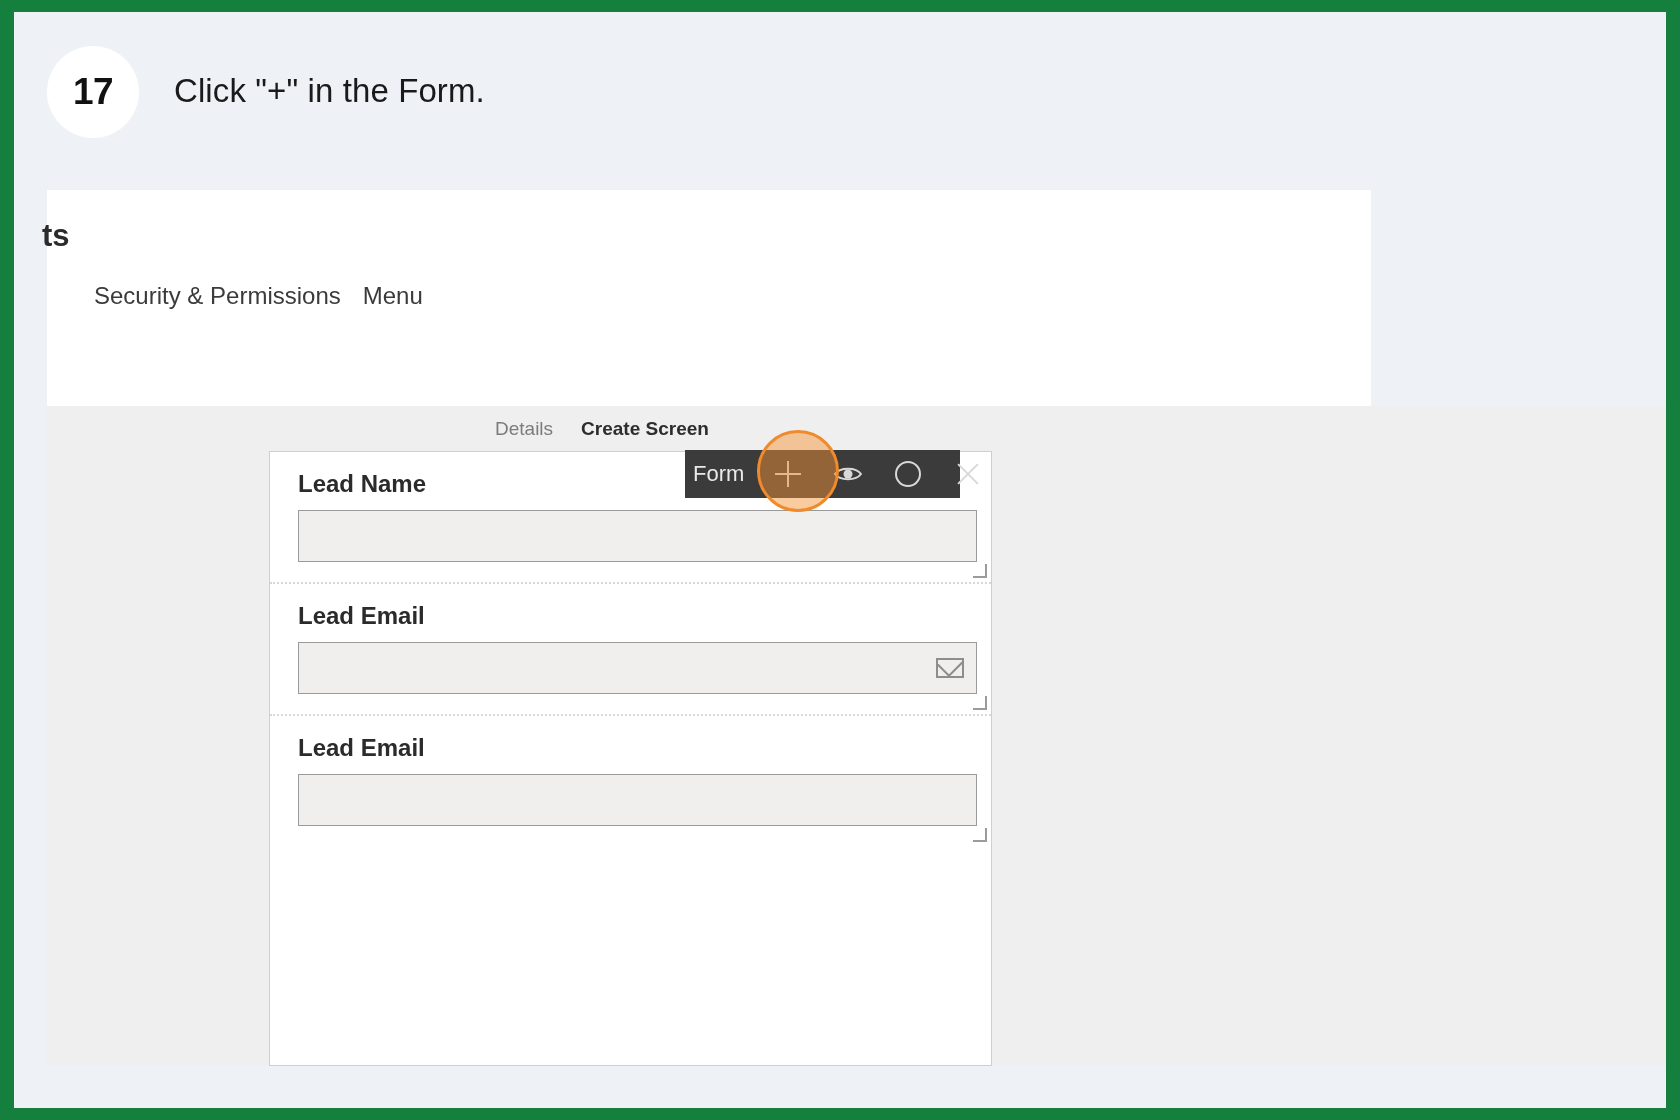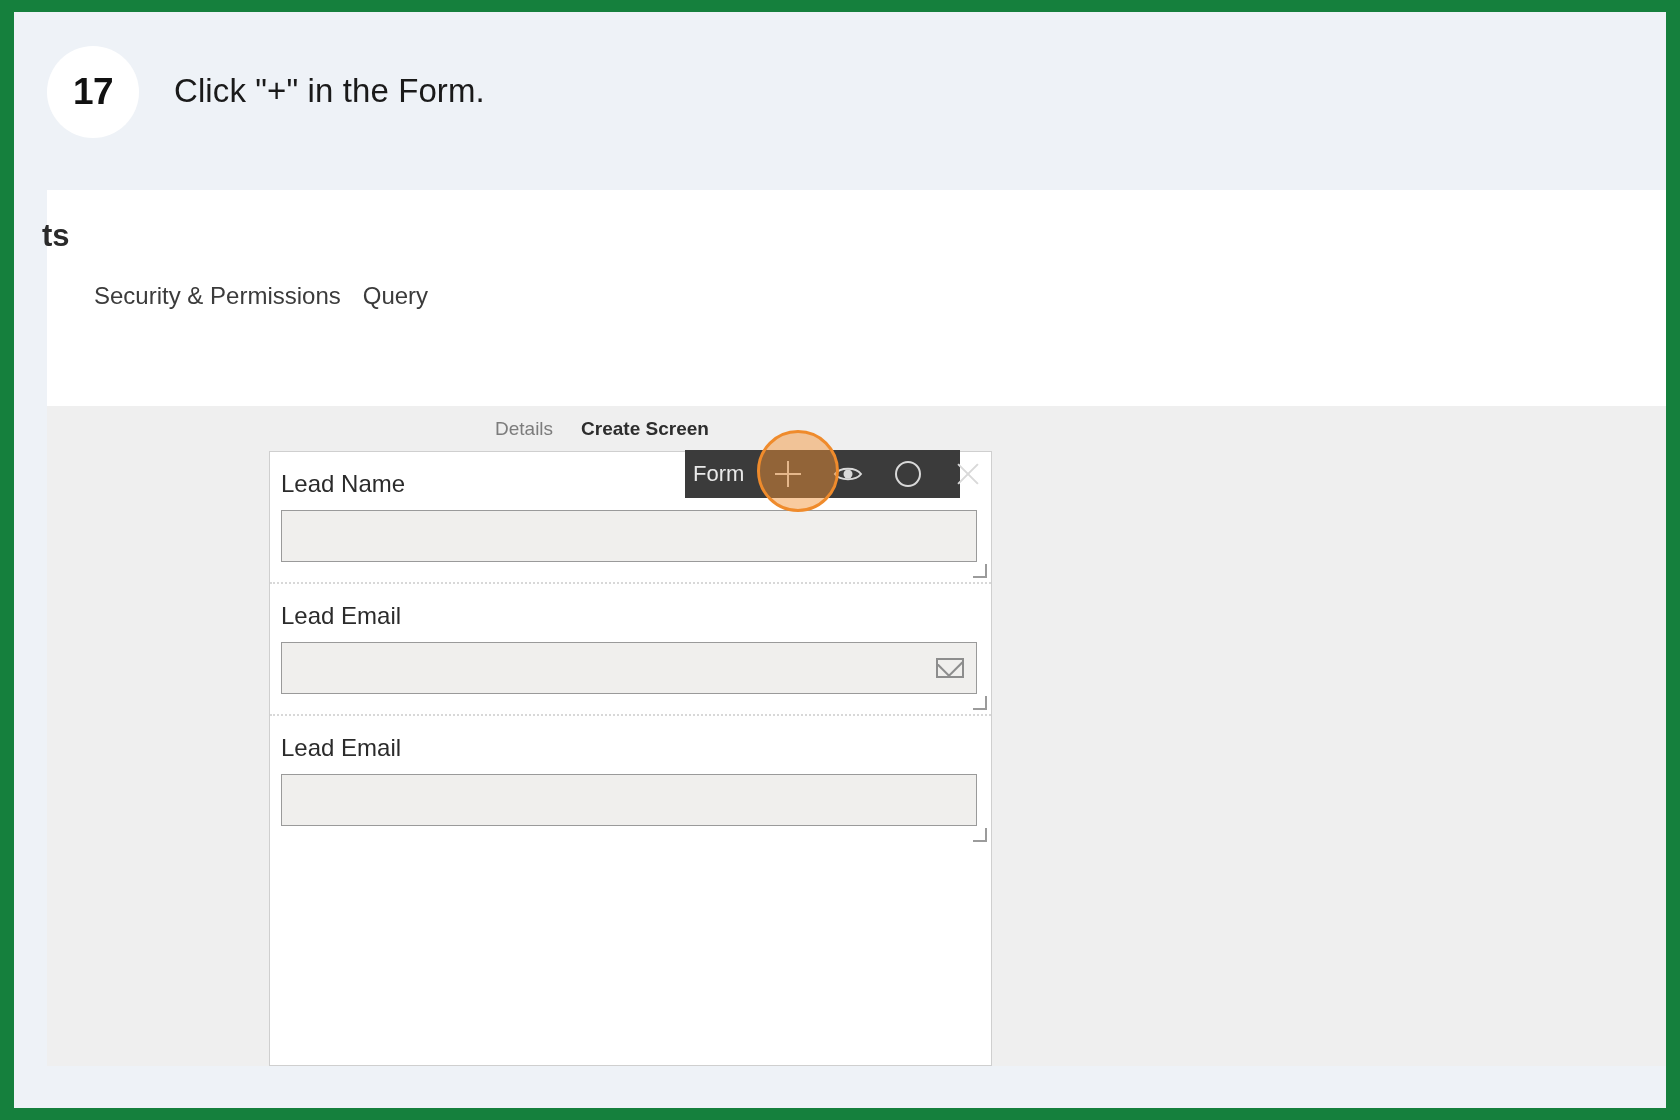--- a/index.html
+++ b/index.html
@@ -65,21 +65,21 @@
     font-size: 33px;
     color: #1a1a1a;
     letter-spacing: 0.1px;
   }
 
   
   #app-panel {
     position: absolute;
     left: 33px;
     top: 178px;
-    width: 1619px;
+    width: 1324px;
     height: 216px;
     background: #ffffff;
   }
   #app-title {
     position: absolute;
     left: -5px;
     top: 28px;
     font-size: 31px;
     font-weight: bold;
     color: #2b2b2b;
@@ -132,22 +132,23 @@
     left: 222px;
     top: 45px;
     width: 723px;
     height: 615px;
     background: #ffffff;
     border: 1px solid #cfcfcf;
     box-sizing: border-box;
   }
   .field-block {
     position: relative;
-    padding: 18px 14px 20px 11px;
-    box-sizing: border-box;
+    padding: 18px 14px 20px 28px;
+    box-sizing: border-box;
+    font-weight: bold;
   }
   .field-sep {
     border-top: 2px dotted #d8d8d8;
   }
   .field-label {
     font-size: 24px;
     color: #2b2b2b;
     margin-bottom: 12px;
     white-space: nowrap;
   }
@@ -276,21 +277,21 @@
       <div id="step-badge">
         <span>17</span>
       </div>
       <div id="step-text">Click "+" in the Form.</div>
     </div>
 
     <div id="app-panel">
       <div id="app-title">ts</div>
       <div id="app-nav">
         <div class="nav-item">Security &amp; Permissions</div>
-        <div class="nav-item">Query</div>
+        <div class="nav-item">Menu</div>
       </div>
     </div>
 
     <div id="canvas">
 
       <div id="tab-row">
         <div class="tab inactive">Details</div>
         <div class="tab active">Create Screen</div>
       </div>
 

